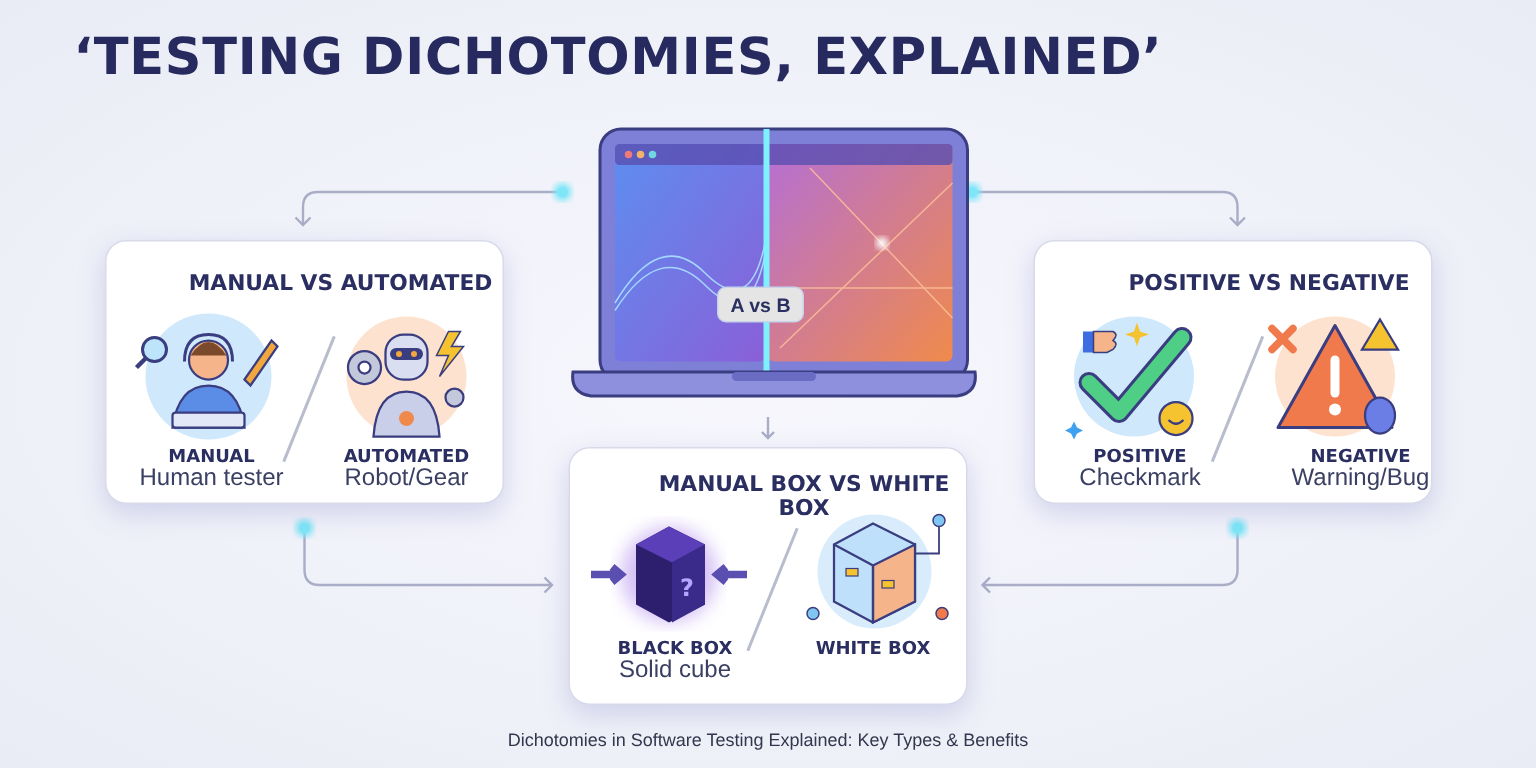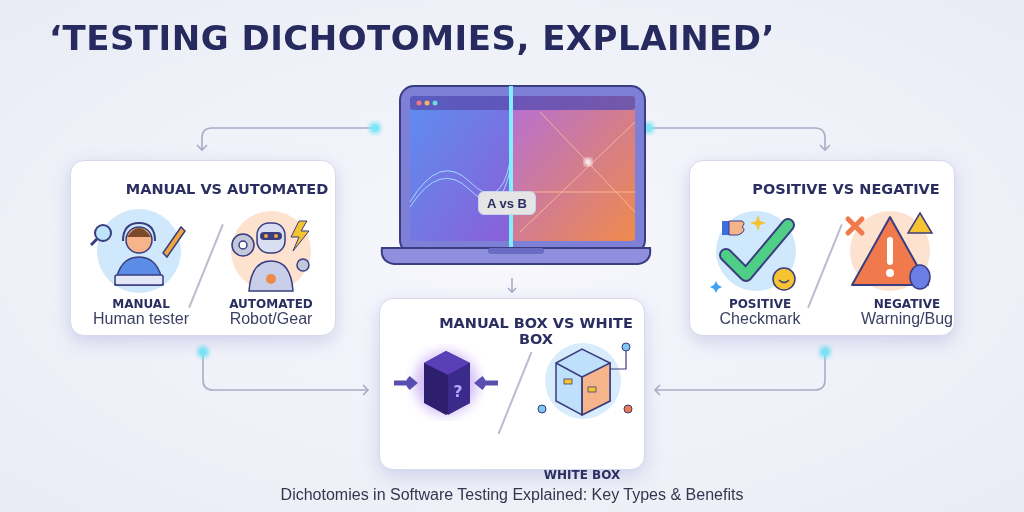--- a/index.html
+++ b/index.html
@@ -27,21 +27,21 @@
     padding-left: 48px;
   }
   .item { position: absolute; text-align: center; }
   .item .lbl { font-weight: 800; font-size: 12px; color: #2a2e60; font-family: "DejaVu Sans", sans-serif; }
   .item .sub { font-size: 16px; color: #3b3f63; margin-top: 2px; line-height: 12px; }
   .slash { position: absolute; width: 2px; background: #b8bccd; transform: rotate(22deg); }
   .icon { position: absolute; }
   .conn { position: absolute; left: 0; top: 0; }
   .caption {
     position: absolute; top: 486px; left: 0; width: 1024px; text-align: center;
-    font-size: 16px; color: #33364d;
+    font-size: 12px; color: #33364d;
   }
 </style>
 </head>
 <body>
 
 <div class="title">‘TESTING DICHOTOMIES, EXPLAINED’</div>
 
 <svg class="conn" width="1024" height="512">
   <defs>
     <filter id="glow">
@@ -192,18 +192,22 @@
     <path d="M28 24 L54 10 L82 24 L82 62 L54 76 L28 62 Z" fill="#bfe0fa" stroke="#3a3d80" stroke-width="1.5"></path>
     <path d="M54 38 L82 24 L82 62 L54 76 Z" fill="#f6b48a" stroke="#3a3d80" stroke-width="1.5"></path>
     <path d="M28 24 L54 38 V76" fill="none" stroke="#3a3d80" stroke-width="1.5"></path>
     <rect x="36" y="40" width="8" height="5" fill="#f5c330" stroke="#3a3d80" stroke-width="0.8"></rect>
     <rect x="60" y="48" width="8" height="5" fill="#f5c330" stroke="#3a3d80" stroke-width="0.8"></rect>
     <path d="M82 30 H98 V10" fill="none" stroke="#3a3d80" stroke-width="1.2"></path>
     <circle cx="98" cy="8" r="4" fill="#7fc6f0" stroke="#3a3d80"></circle>
     <circle cx="14" cy="70" r="4" fill="#7fc6f0" stroke="#3a3d80"></circle>
     <circle cx="100" cy="70" r="4" fill="#f07a4b" stroke="#3a3d80"></circle>
   </svg>
-  <div class="item" style="left:140px;top:126px;width:124px;margin-top:43px;">
+  <div class="item" style="left:10px;top:126px;width:120px;">
+    <div class="lbl">BLACK BOX</div>
+    <div class="sub">Solid cube</div>
+  </div>
+  <div class="item" style="left:140px;top:126px;width:124px;">
     <div class="lbl">WHITE BOX</div>
   </div>
 </div>
 
 <div class="caption">Dichotomies in Software Testing Explained: Key Types &amp; Benefits</div>
 
 </body></html>

